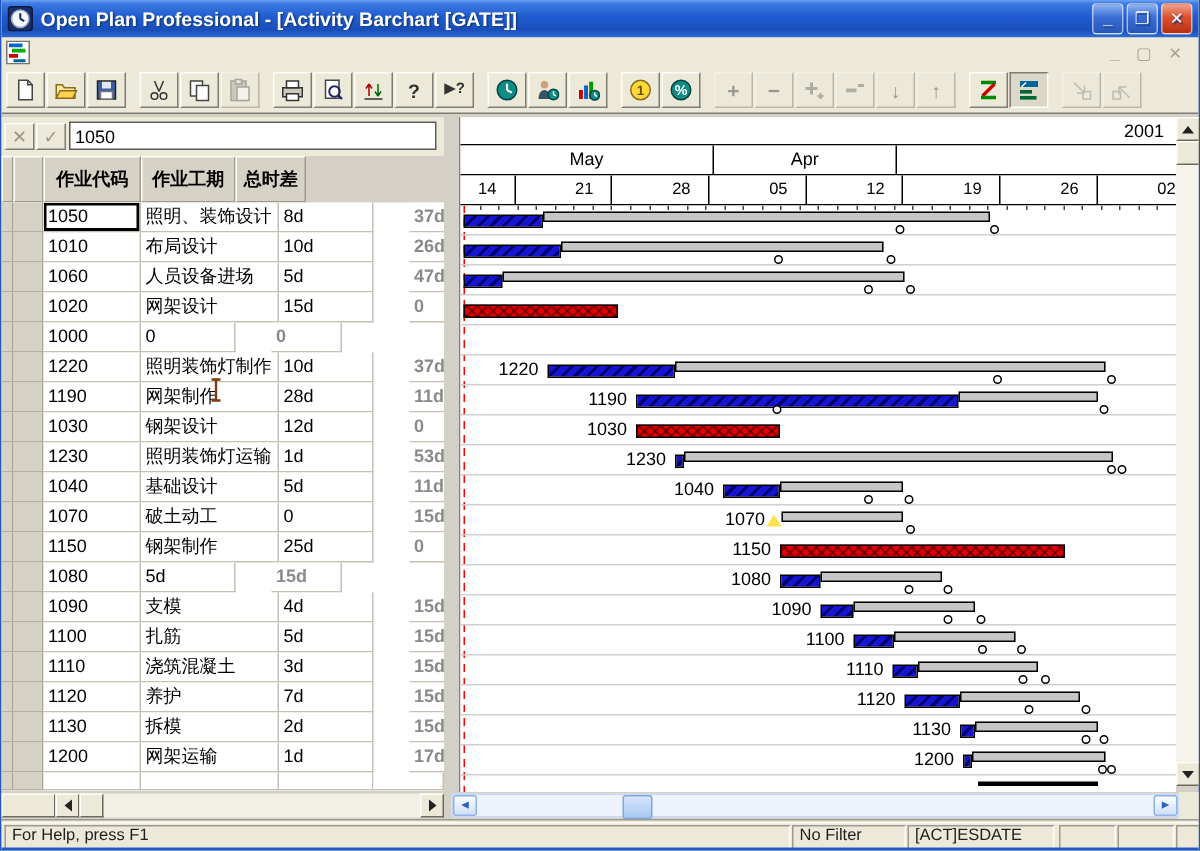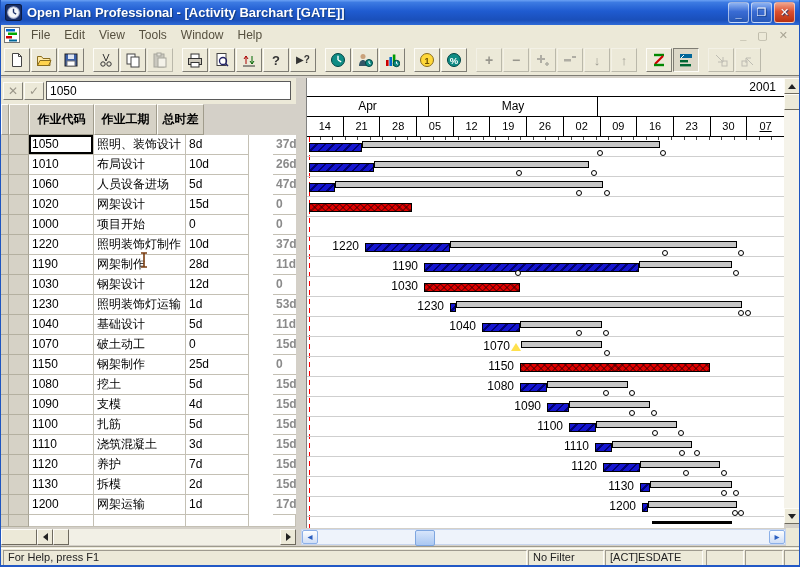--- a/index.html
+++ b/index.html
@@ -63,21 +63,21 @@
   .t-row.partial{height:12px;overflow:hidden;}
   
   #splitter{position:absolute;left:295px;top:0;width:10px;height:470px;background:#d4d0c8;}
   
   #chartpanel{position:absolute;left:305px;top:2px;width:477px;height:450px;background:#fff;
     border-left:1px solid #808080;box-sizing:content-box;}
   #y-row{height:18px;border-bottom:1px solid #000;font-size:12px;text-align:right;line-height:18px;padding-right:8px;background:#fff;}
   #m-row{height:19px;border-bottom:1px solid #000;display:flex;background:#fff;}
   .m-cell{border-right:1px solid #000;box-sizing:border-box;text-align:center;font-size:12px;line-height:18px;overflow:hidden;}
   .m-cell:last-child{border-right:none;}
-  #w-row{height:19px;border-bottom:1px solid #000;display:flex;background:#fff;}
+  #w-row{height:19px;border-bottom:1px solid #000;display:flex;background:#fff;gap:28px;}
   .w-cell{flex:0 0 36.7px;border-right:1px solid #000;box-sizing:border-box;text-align:center;
     font-size:11px;line-height:18px;overflow:hidden;}
   .w-cell:last-child{flex:1 1 auto;border-right:none;text-decoration:underline;}
   #g-body{position:relative;width:477px;height:393px;overflow:hidden;background:#fff;}
   .g-line{position:absolute;left:0;width:477px;height:1px;background:#cfcfcf;}
   .g-tick{position:absolute;top:0;width:1px;height:3px;background:#444;}
   #timenow{position:absolute;left:2px;top:0;width:1px;height:393px;
     background:repeating-linear-gradient(180deg,#f00 0 5px,transparent 5px 9px);}
   .g-row{position:absolute;left:0;width:477px;height:20px;}
   .gbar{position:absolute;border:1px solid #000;box-sizing:border-box;}
@@ -140,21 +140,20 @@
   <div id="menubar">
     <span id="mdi-icon">
       <svg viewBox="0 0 16 16">
           <rect x="0.5" y="0.5" width="15" height="15" fill="#fff" stroke="#777"></rect>
           <rect x="2" y="2" width="9" height="2.5" fill="#06c"></rect>
           <rect x="4" y="5.5" width="9" height="2.5" fill="#0a0"></rect>
           <rect x="2" y="9" width="6" height="2.5" fill="#c00"></rect>
           <rect x="5" y="12.5" width="8" height="2" fill="#069"></rect>
         </svg>
     </span>
-    <span id="menu-items"><span class="menu-item">File</span><span class="menu-item">Edit</span><span class="menu-item">View</span><span class="menu-item">Tools</span><span class="menu-item">Window</span><span class="menu-item">Help</span></span>
     <span id="menu-right">_ ▢ ✕</span>
   </div>
 
   <div id="toolbar">
       <span class="tbtn">
         <svg viewBox="0 0 16 16">
           <path d="M3.5 1.5h6l3 3v10h-9z" fill="#fff" stroke="#444"></path>
           <path d="M9.5 1.5v3h3" fill="none" stroke="#444"></path>
         </svg>
       </span>
@@ -351,21 +350,20 @@
           <span class="t-cell c-s2 t-sel"></span>
           <span class="t-cell c-code">1020</span>
           <span class="t-cell c-desc">网架设计</span>
           <span class="t-cell c-dur">15d</span>
           <span class="t-cell c-float float-val">0</span>
         </div>
         <div class="t-row">
           <span class="t-cell c-s1 t-sel"></span>
           <span class="t-cell c-s2 t-sel"></span>
           <span class="t-cell c-code">1000</span>
-          <span class="t-cell c-desc">项目开始</span>
           <span class="t-cell c-dur">0</span>
           <span class="t-cell c-float float-val">0</span>
         </div>
         <div class="t-row">
           <span class="t-cell c-s1 t-sel"></span>
           <span class="t-cell c-s2 t-sel"></span>
           <span class="t-cell c-code">1220</span>
           <span class="t-cell c-desc">照明装饰灯制作</span>
           <span class="t-cell c-dur">10d</span>
           <span class="t-cell c-float float-val">37d</span>
@@ -415,21 +413,20 @@
           <span class="t-cell c-s2 t-sel"></span>
           <span class="t-cell c-code">1150</span>
           <span class="t-cell c-desc">钢架制作</span>
           <span class="t-cell c-dur">25d</span>
           <span class="t-cell c-float float-val">0</span>
         </div>
         <div class="t-row">
           <span class="t-cell c-s1 t-sel"></span>
           <span class="t-cell c-s2 t-sel"></span>
           <span class="t-cell c-code">1080</span>
-          <span class="t-cell c-desc">挖土</span>
           <span class="t-cell c-dur">5d</span>
           <span class="t-cell c-float float-val">15d</span>
         </div>
         <div class="t-row">
           <span class="t-cell c-s1 t-sel"></span>
           <span class="t-cell c-s2 t-sel"></span>
           <span class="t-cell c-code">1090</span>
           <span class="t-cell c-desc">支模</span>
           <span class="t-cell c-dur">4d</span>
           <span class="t-cell c-float float-val">15d</span>
@@ -482,22 +479,22 @@
           <span class="t-cell c-dur"></span>
           <span class="t-cell c-float"></span>
         </div>
       </div>
 
     <div id="splitter"></div>
 
     <div id="chartpanel">
       <div id="y-row">2001</div>
       <div id="m-row">
+          <span class="m-cell" style="flex: 0 0 169px;">May</span>
           <span class="m-cell" style="flex: 0 0 122px;">Apr</span>
-          <span class="m-cell" style="flex: 0 0 169px;">May</span>
           <span class="m-cell" style="flex: 0 0 24px;"></span>
         </div>
       <div id="w-row">
           <span class="w-cell">14</span>
           <span class="w-cell">21</span>
           <span class="w-cell">28</span>
           <span class="w-cell">05</span>
           <span class="w-cell">12</span>
           <span class="w-cell">19</span>
           <span class="w-cell">26</span>

